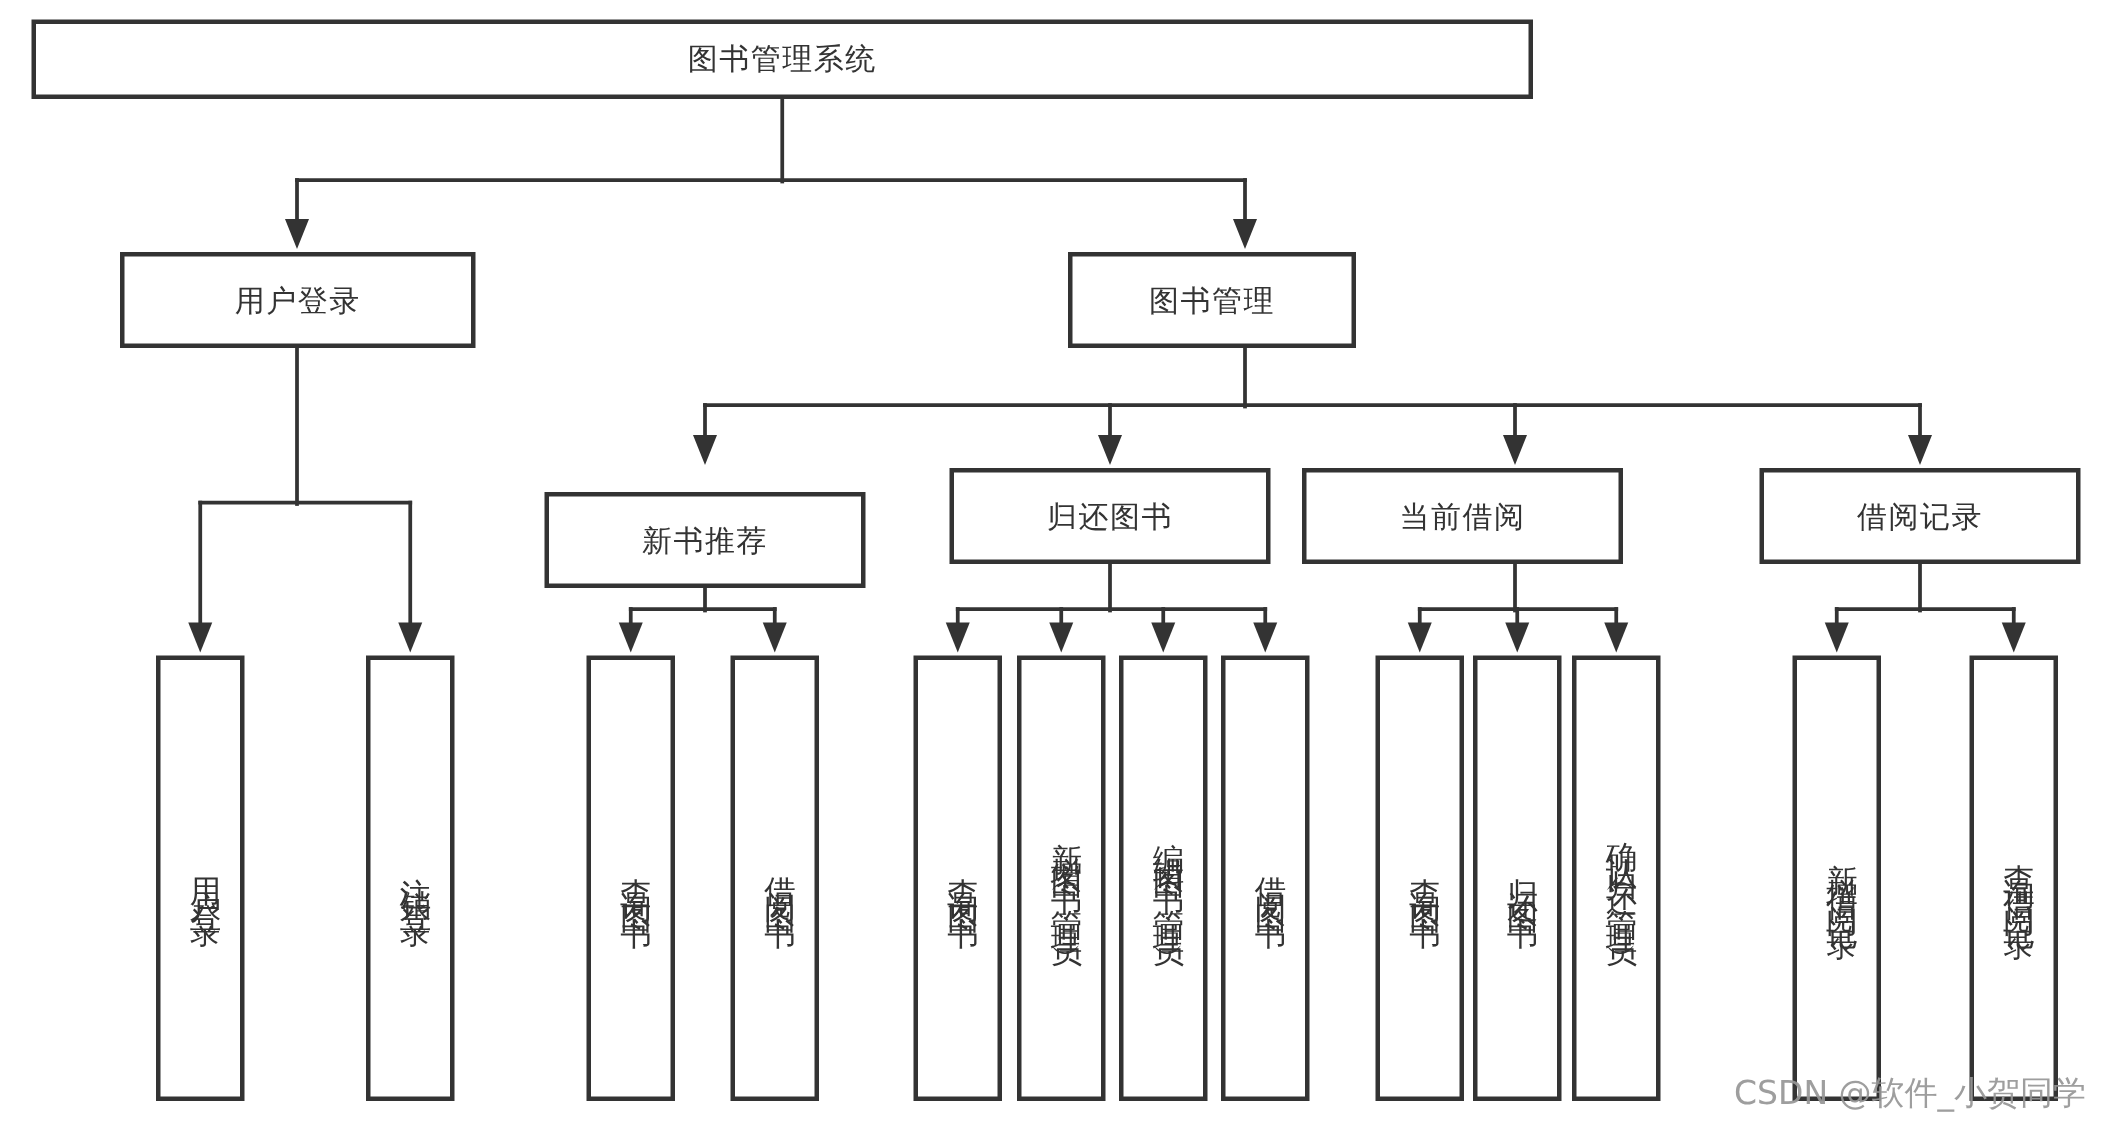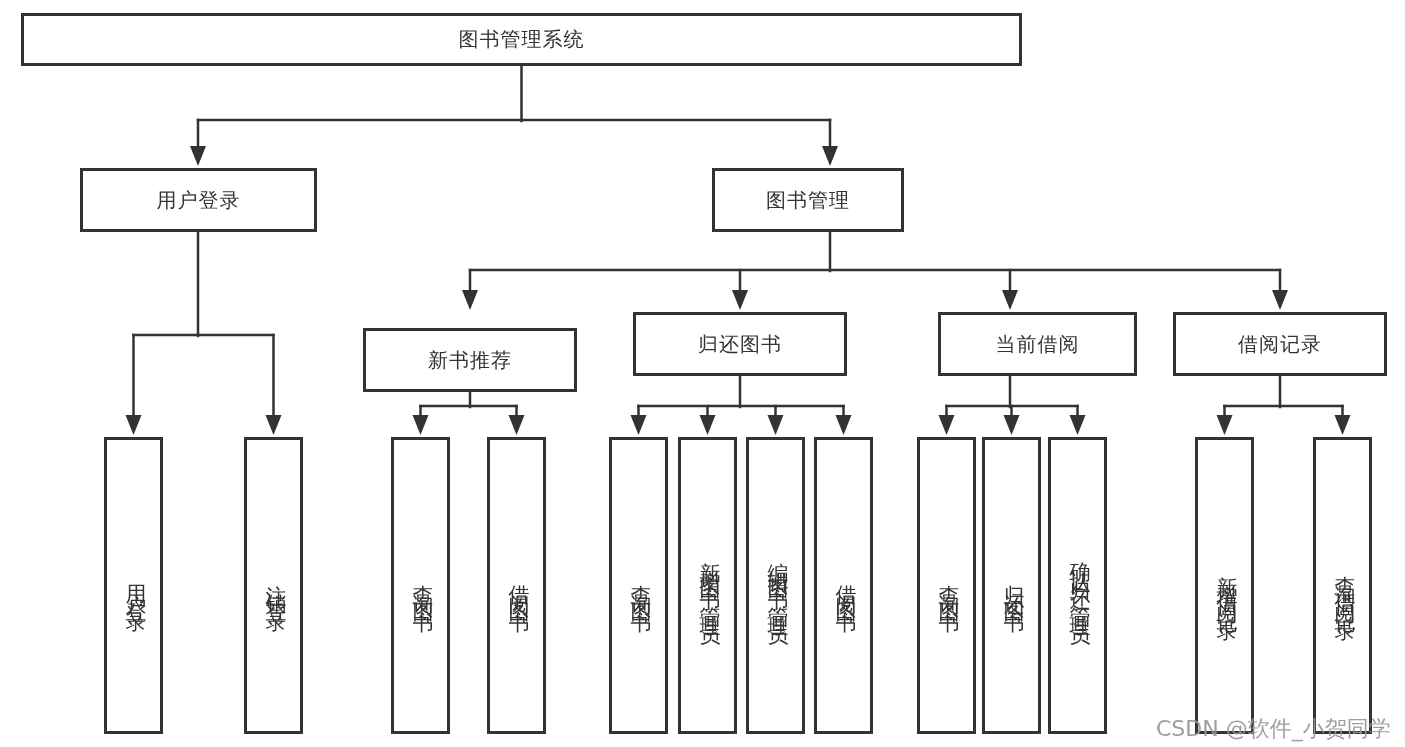--- a/index.html
+++ b/index.html
@@ -134,21 +134,21 @@
     </g>
   </svg>
 
   <div class="node h" style="left:21px;top:13px;width:1001px;height:53px">图书管理系统</div>
 
   <div class="node h" style="left:80px;top:168px;width:237px;height:64px">用户登录</div>
   <div class="node h" style="left:712px;top:168px;width:192px;height:64px">图书管理</div>
 
   <div class="node h" style="left:363px;top:328px;width:214px;height:64px">新书推荐</div>
   <div class="node h" style="left:633px;top:312px;width:214px;height:64px">归还图书</div>
-  <div class="node h" style="left:938px;top:312px;width:199px;height:64px">当前借阅</div>
+  <div class="node h" style="left:868px;top:312px;width:214px;height:64px">当前借阅</div>
   <div class="node h" style="left:1173px;top:312px;width:214px;height:64px">借阅记录</div>
 
   <div class="node v" style="left:104px;top:437px;width:59px;height:297px">用户登录</div>
   <div class="node v" style="left:244px;top:437px;width:59px;height:297px">注销登录</div>
 
   <div class="node v" style="left:391px;top:437px;width:59px;height:297px">查询图书</div>
   <div class="node v" style="left:487px;top:437px;width:59px;height:297px">借阅图书</div>
 
   <div class="node v" style="left:609px;top:437px;width:59px;height:297px">查询图书</div>
   <div class="node v" style="left:678px;top:437px;width:59px;height:297px">新增图书（管理员）</div>

